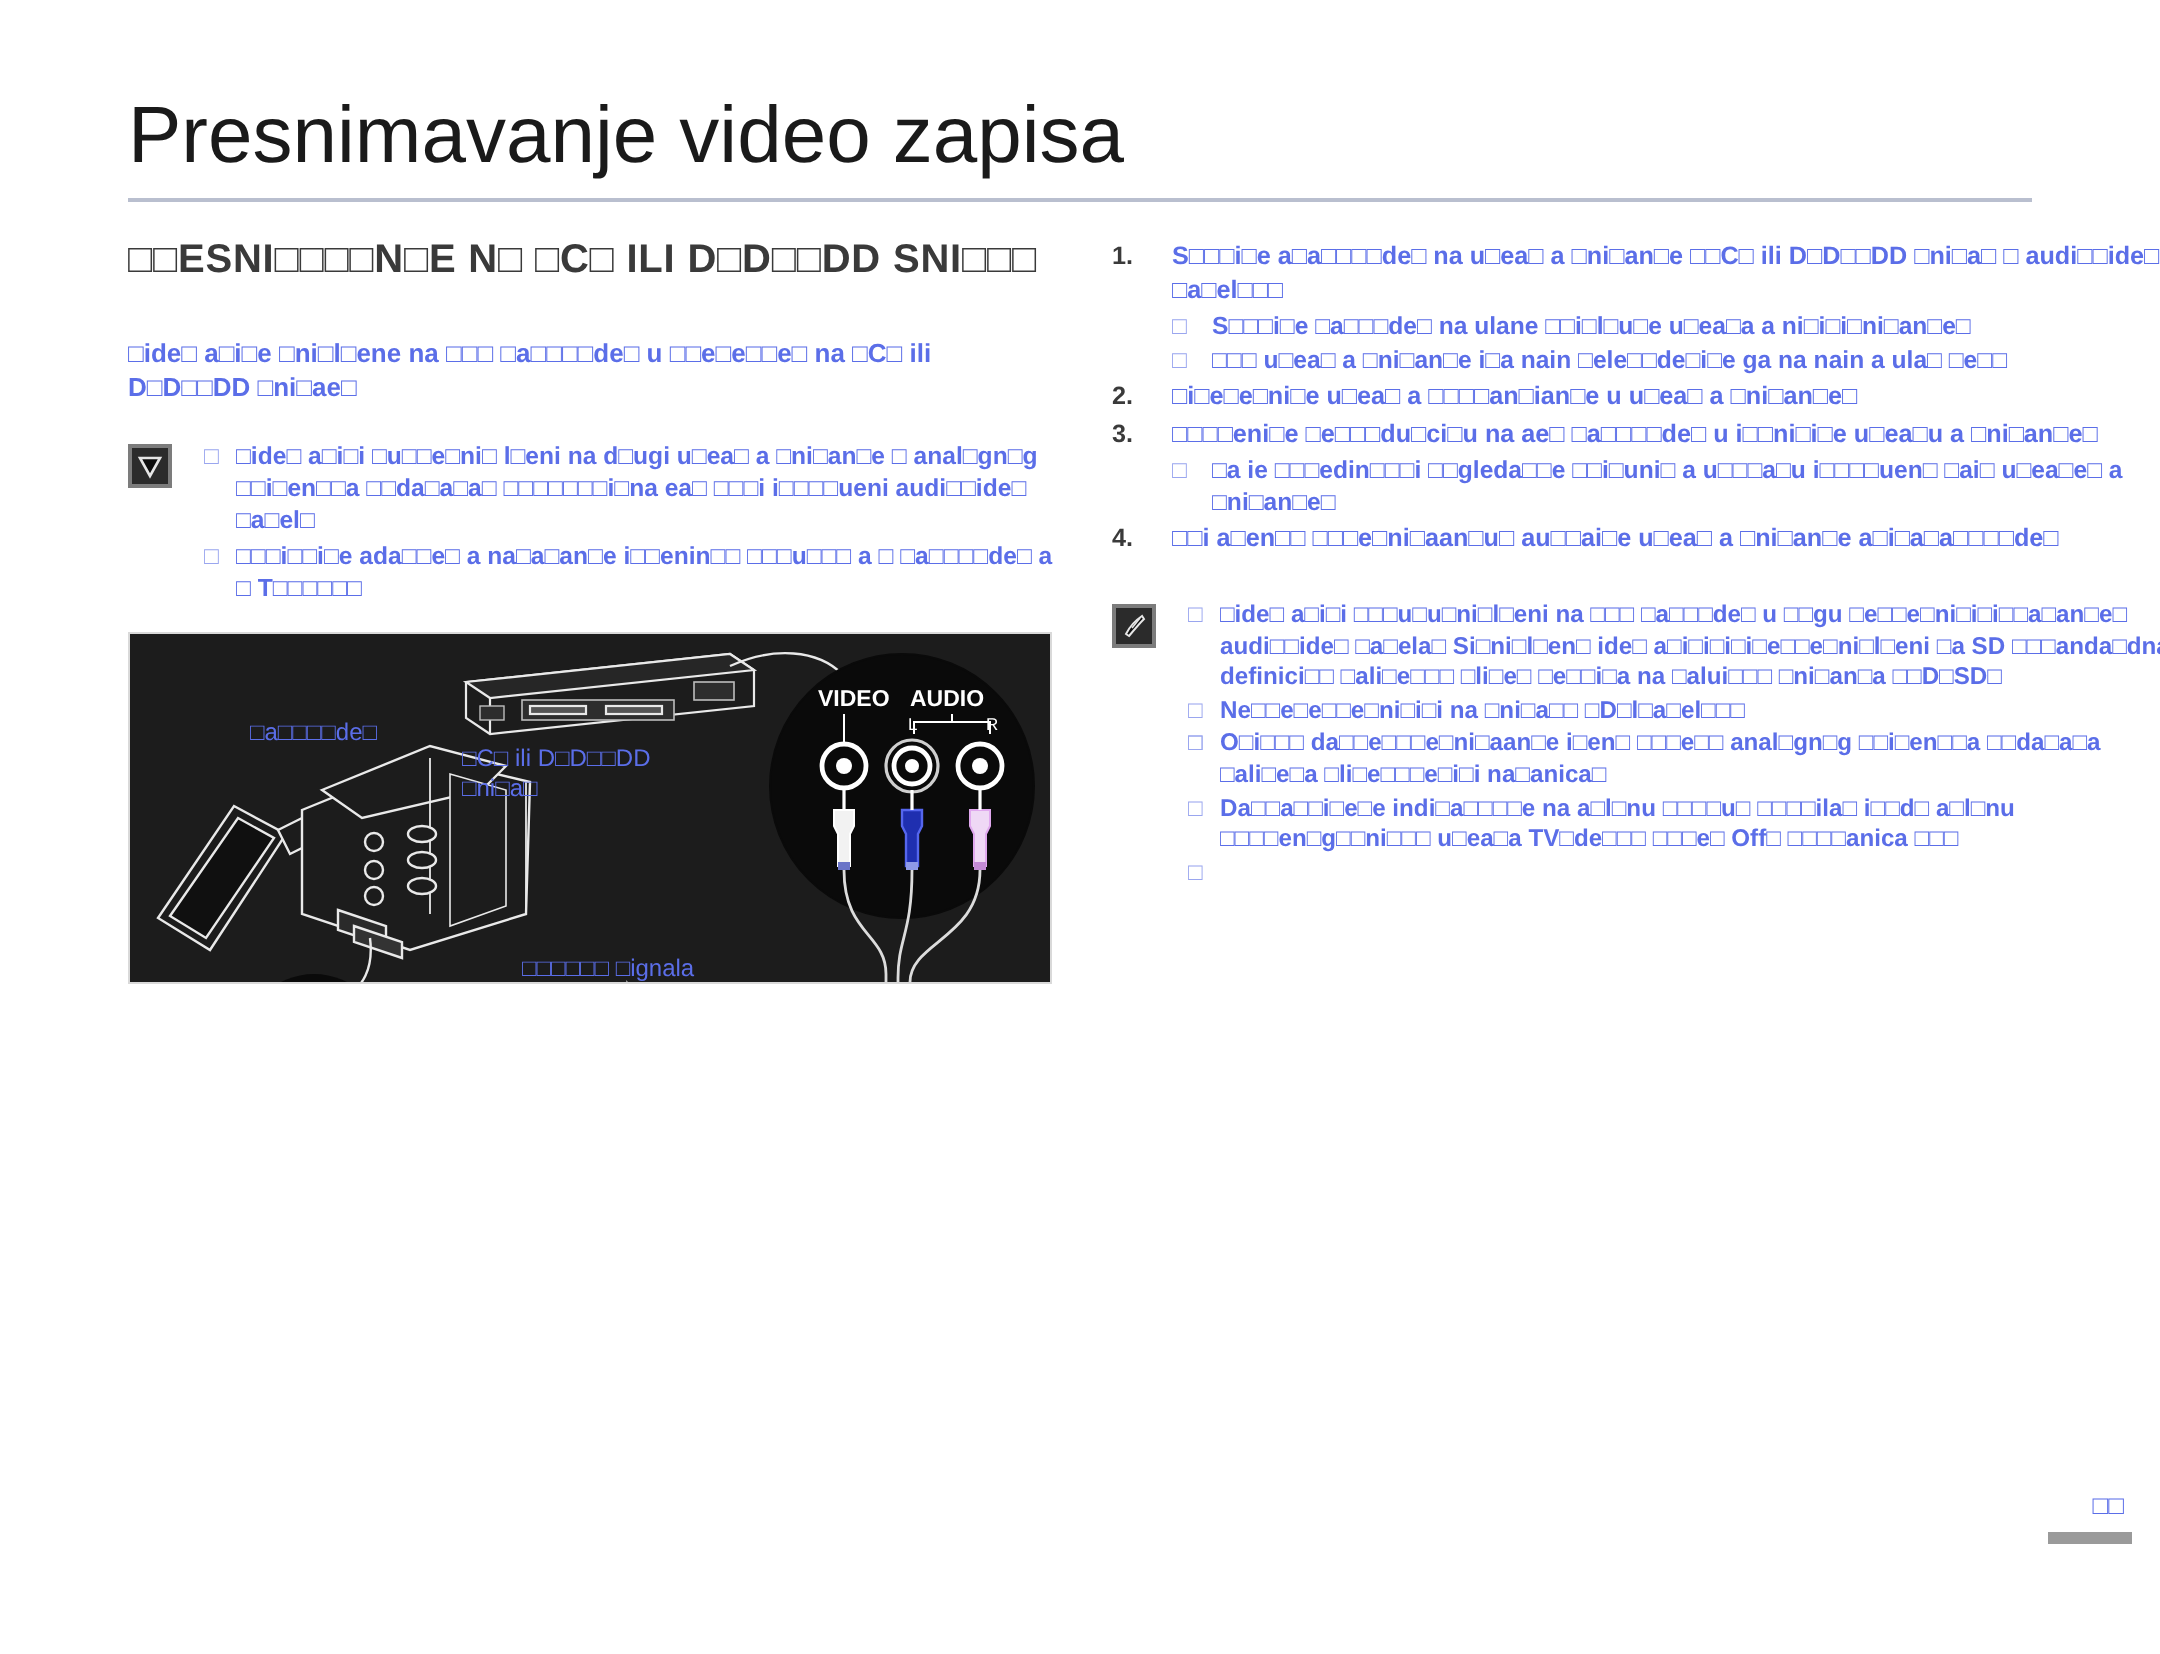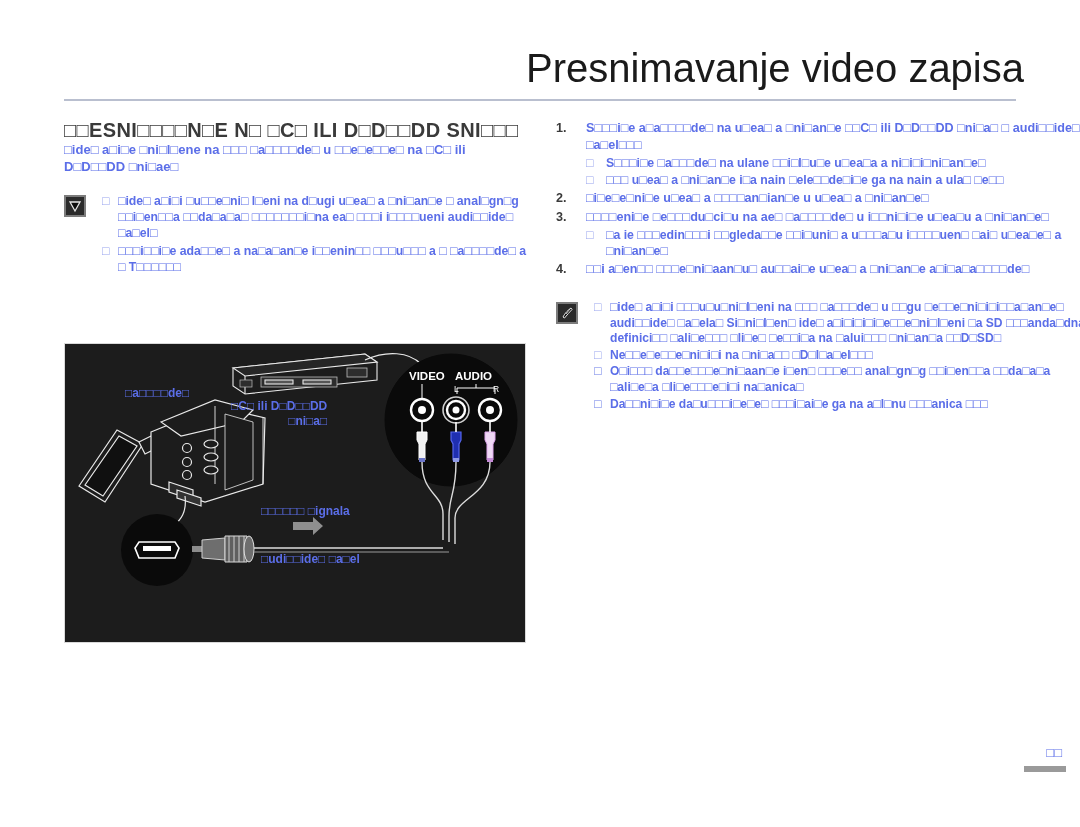--- a/index.html
+++ b/index.html
@@ -10,21 +10,20 @@
     overflow:hidden;
     position:relative;
   }
   .page{position:absolute;left:0;top:0;width:1080px;height:827px;}
 
   
   .title{
     position:absolute;left:64px;top:44px;width:960px;
     font-size:40px;line-height:48px;font-weight:400;color:#1a1a1a;
     letter-spacing:0px;
-    text-align:right;
   }
   .title-rule{
     position:absolute;left:64px;top:99px;width:952px;height:2px;
     background:#b9bfcf;
   }
 
   
   .col-left{position:absolute;left:64px;top:120px;width:470px;}
   .col-right{position:absolute;left:556px;top:120px;width:530px;}
 
@@ -36,21 +35,21 @@
   }
 
   
   .blue{
     color:#5b6ee8;
     font-weight:bold;
     font-size:13px;
     line-height:17px;
   }
   .intro{
-    margin-top:1px;
+    margin-top:28px;
     width:460px;
   }
 
   
   .note{position:relative;padding-left:38px;}
   .note-icon{
     position:absolute;left:0;top:2px;width:22px;height:22px;
     background:#2b2b2b;border:2px solid #7c7c7c;box-sizing:border-box;
     display:flex;align-items:center;justify-content:center;
   }
@@ -60,27 +59,27 @@
     position:relative;padding-left:16px;margin-bottom:2px;
     color:#5b6ee8;font-weight:bold;font-size:12.3px;line-height:16px;
   }
   .note-list li .bullet{
     position:absolute;left:0;top:0;color:#9aa6ef;font-weight:bold;
   }
   .note-left{margin-top:18px;}
 
   
   .figure{
-    position:absolute;left:64px;top:343px;width:462px;height:300px;
+    position:absolute;left:64px;top:316px;width:462px;height:176px;
     background:#1c1c1c;border:1px solid #d9d9d9;box-sizing:border-box;
     overflow:hidden;
   }
   .fig-label{
-    position:absolute;color:#5b6ee8;font-weight:bold;font-size:12px;
-    line-height:15px;white-space:pre;text-align:right;
+    position:absolute;color:#5b6ee8;font-weight:normal;font-size:12px;
+    line-height:15px;white-space:pre;
   }
   .lbl-camcorder{left:60px;top:42px;}
   .lbl-vcr{left:166px;top:55px;}
   .lbl-flow{left:196px;top:160px;}
   .lbl-cable{left:196px;top:208px;}
 
   
   .steps{list-style:none;margin:0;padding:0;}
   .step{position:relative;padding-left:30px;margin-bottom:2px;}
   .step-num{
@@ -279,22 +278,22 @@
         <svg width="14" height="14" viewBox="0 0 14 14">
           <path d="M11,2 C8,4 5,7 3,11 L4.5,12 C7,9 9.5,6 12,3.5 Z" fill="#101010" stroke="#e6e6e6" stroke-width="1"></path>
           <path d="M10,3 L6,8" stroke="#e6e6e6" stroke-width="0.8"></path>
         </svg>
       </div>
       <ul class="note-list">
         <li><span class="bullet">□</span><span>□ide□ a□i□i □□□u□u□ni□l□eni na □□□ □a□□□de□ u □□gu □e□□e□ni□i□i□□a□an□e□ audi□□ide□ □a□ela□ Si□ni□l□en□ ide□ a□i□i□i□i□e□□e□ni□l□eni □a SD □□□anda□dna definici□□ □ali□e□□□ □li□e□ □e□□i□a na □alui□□□ □ni□an□a □□D□SD□</span></li>
         <li><span class="bullet">□</span><span>Ne□□e□e□□e□ni□i□i na □ni□a□□ □D□l□a□el□□□</span></li>
         <li><span class="bullet">□</span></li>
         <li><span class="bullet">□</span><span>O□i□□□ da□□e□□□e□ni□aan□e i□en□ □□□e□□ anal□gn□g □□i□en□□a □□da□a□a □ali□e□a □li□e□□□e□i□i na□anica□</span></li>
+        <li><span class="bullet">□</span><span>Da□□a□□i□e□e indi□a□□□□e na a□l□nu □□□□u□ □□□□ila□ i□□d□ a□l□nu □□□□en□g□□ni□□□ u□ea□a TV□de□□□ □□□e□ Off□ □□□□anica □□□</span></li>
         <li><span class="bullet">□</span></li>
-        <li><span class="bullet">□</span><span>Da□□ni□i□e da□u□□□i□e□e□ □□□i□ai□e ga na a□l□nu □□□anica □□□</span></li>
       </ul>
     </div>
   </div>
 
   <div class="pagenum">□□</div>
   <div class="footer-bar"></div>
 
 </div>
 
 </body></html>

